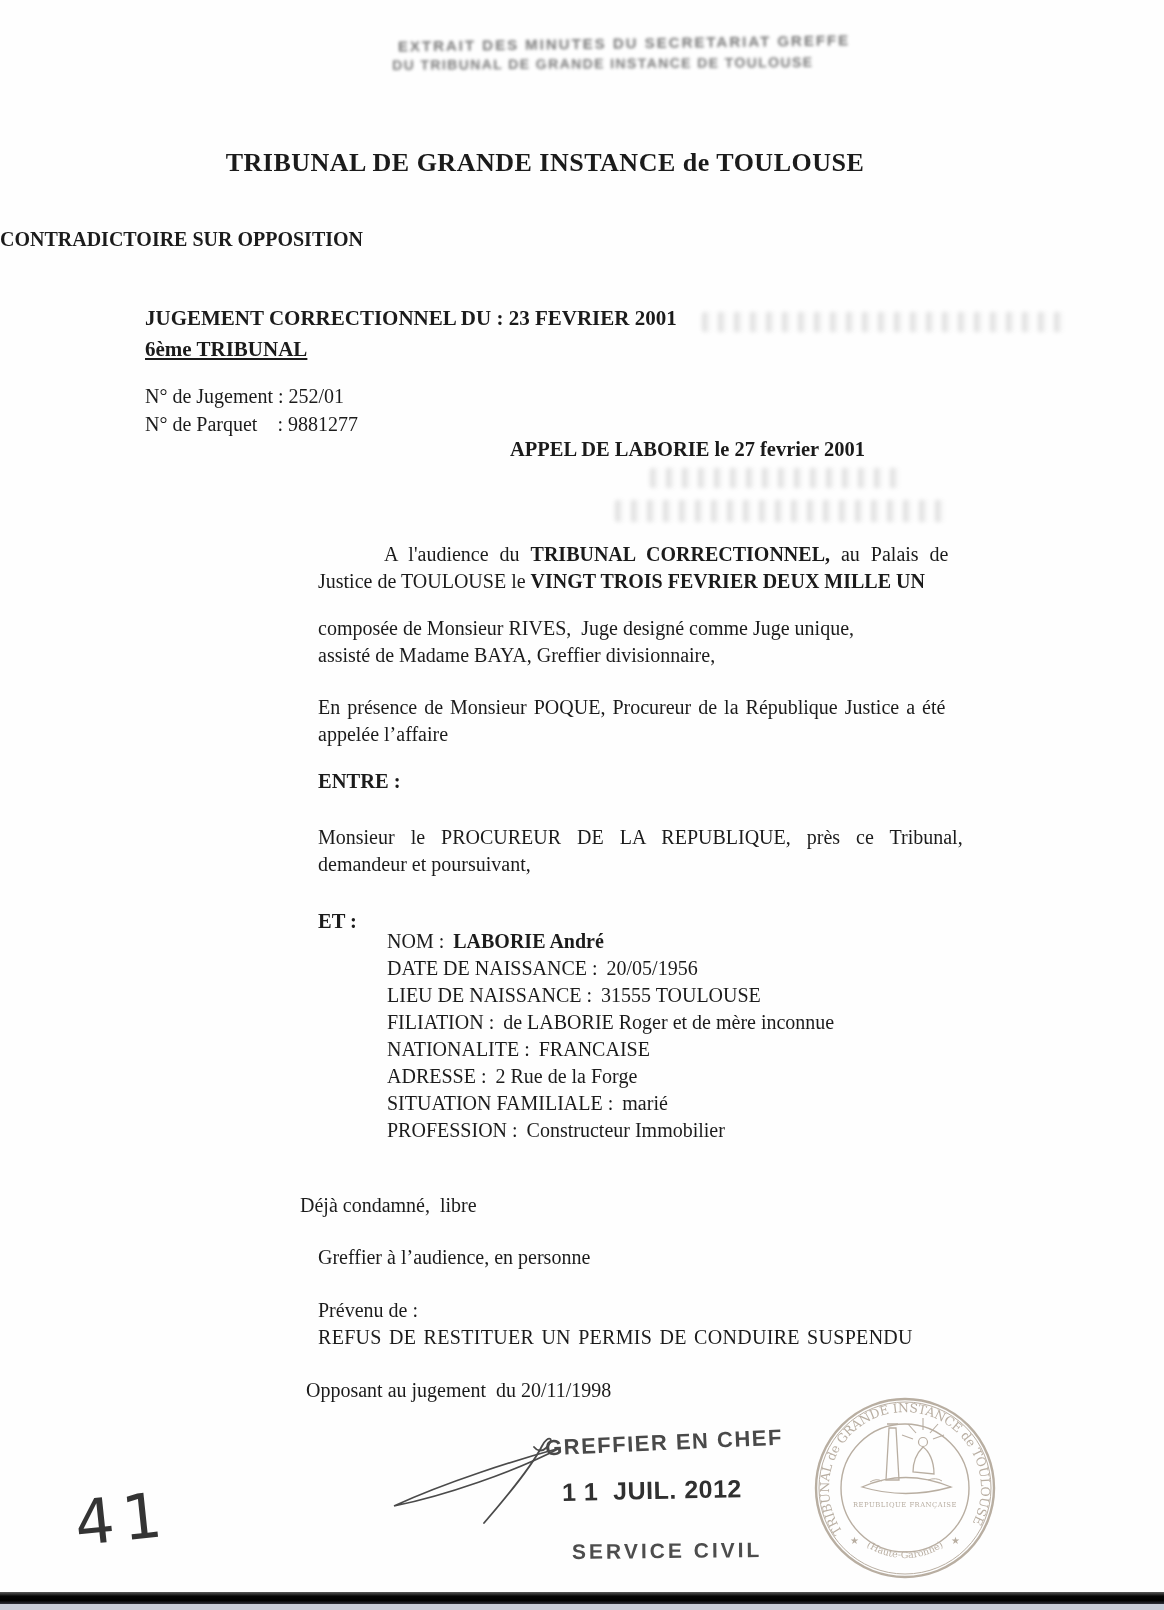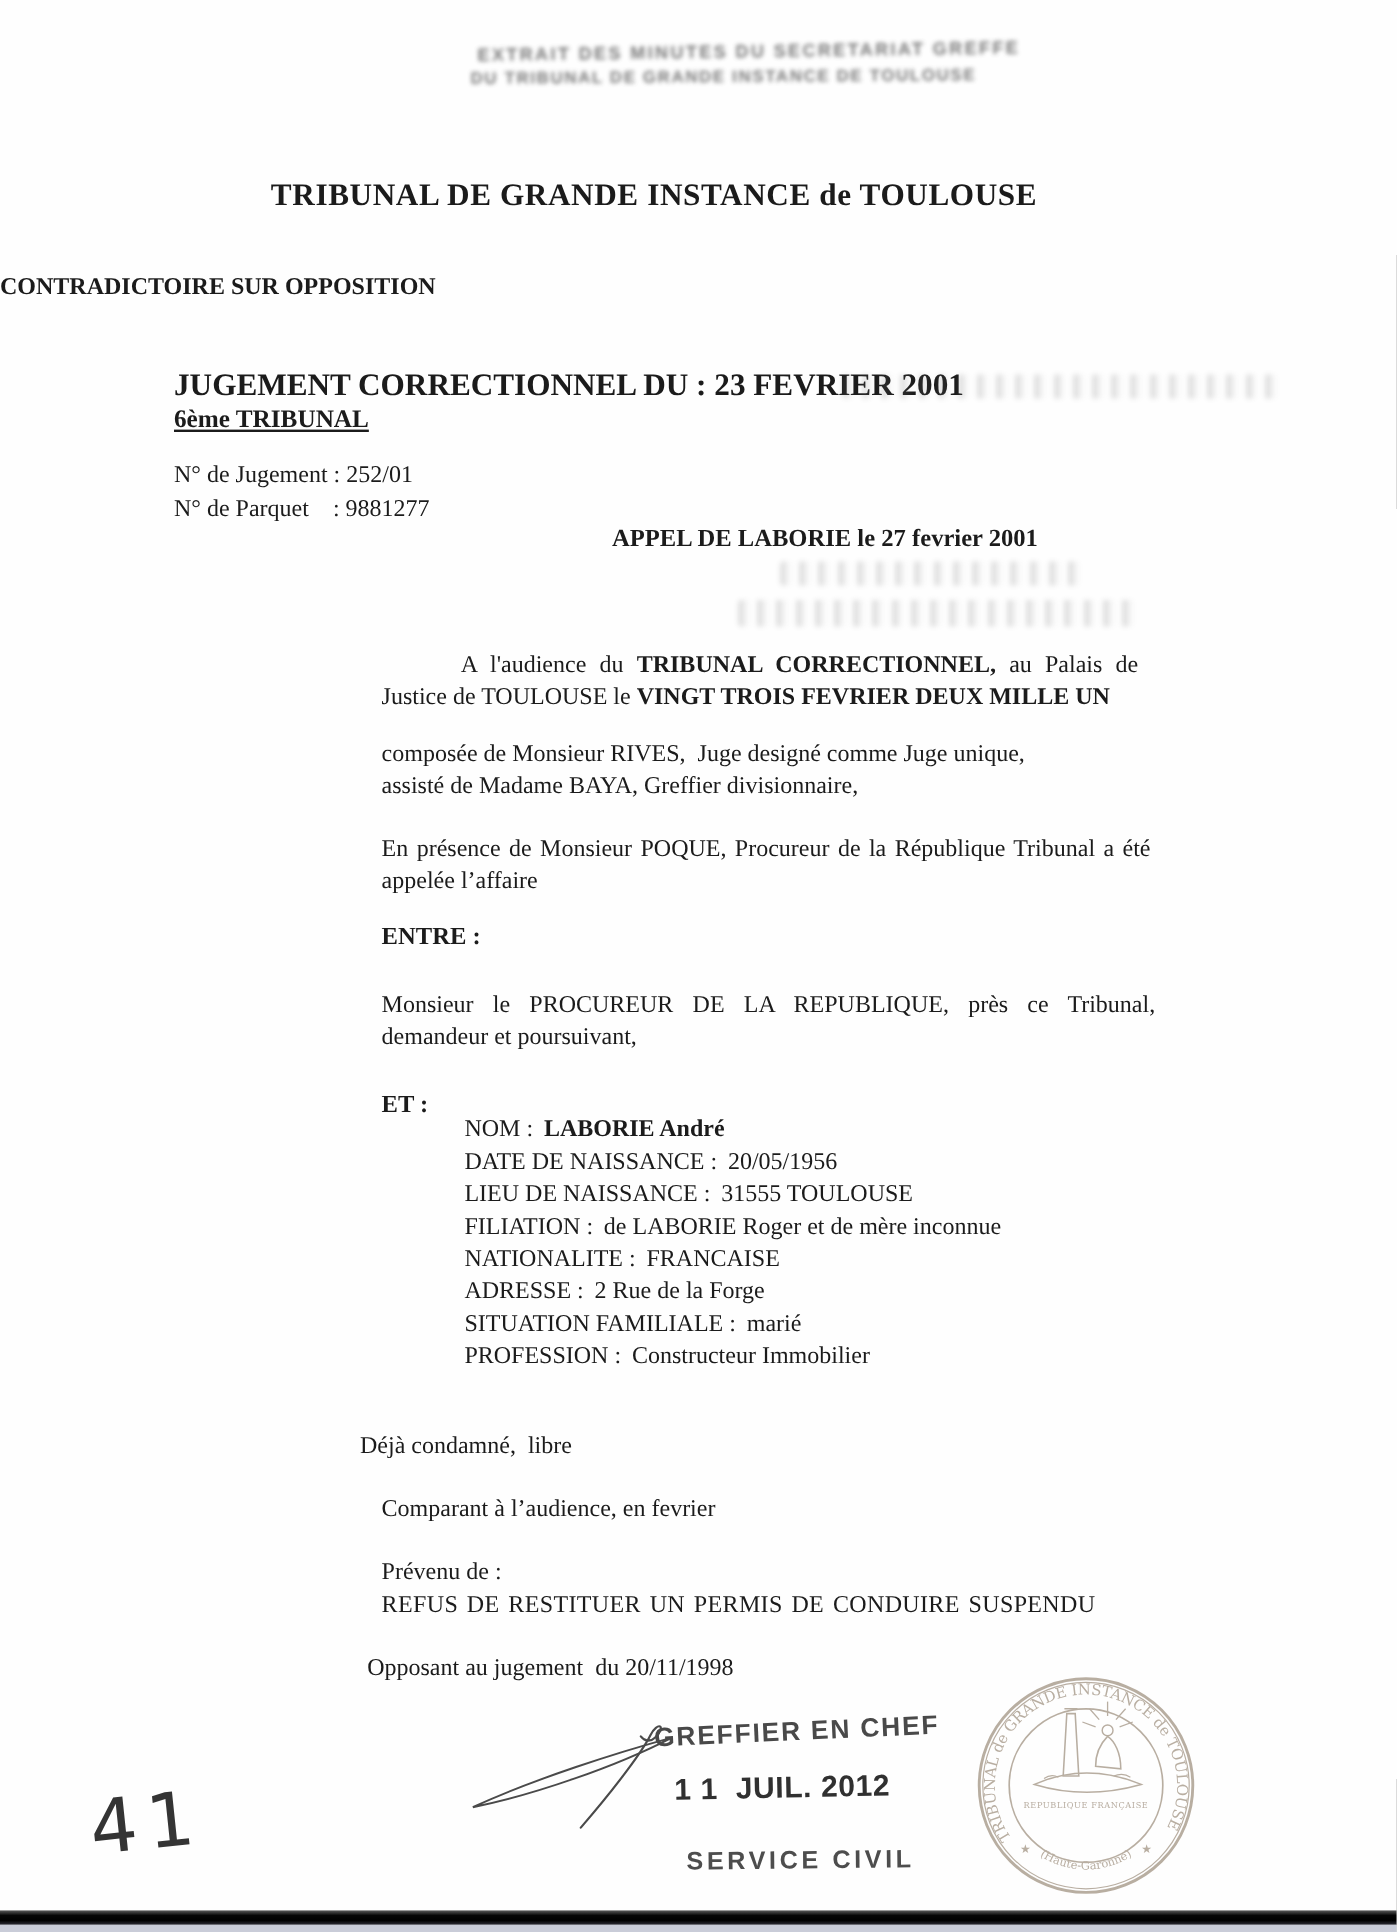--- a/index.html
+++ b/index.html
@@ -27,21 +27,21 @@
     transform:rotate(-0.8deg);
   }
   .stamp-top .l1{font-size:15px;letter-spacing:2px;white-space:pre;}
   .stamp-top .l2{font-size:14px;letter-spacing:1.4px;white-space:pre;margin-top:4px;transform:translateX(-6px) rotate(.4deg);}
 
   .title-wrap{left:0;top:148px;width:1090px;text-align:center;}
   .title{font-size:26px;font-weight:bold;letter-spacing:.5px;}
   .subtitle-wrap{left:0;top:228px;width:1094px;text-align:left;}
   .subtitle{font-size:20px;font-weight:bold;}
 
-  .jug-line{left:145px;top:306px;font-size:26px;}
+  .jug-line{left:145px;top:306px;font-size:21px;}
   .chamber{left:145px;top:337px;font-size:21px;}
   .njug{left:145px;top:383px;}
   .nparq{left:145px;top:411px;}
   .appel{left:510px;top:438px;font-size:20.5px;}
 
   
   .ghost{
     background:repeating-linear-gradient(90deg, rgba(110,110,110,.45) 0 5px, rgba(150,150,150,.15) 5px 9px, transparent 9px 16px);
     filter:blur(2.2px);opacity:.45;border-radius:3px;
   }
@@ -117,21 +117,21 @@
     <div class="line i ws6"><span>A l'audience du </span><span class="b">TRIBUNAL CORRECTIONNEL,</span><span> au Palais de</span></div>
     <div class="line"><span>Justice de TOULOUSE le </span><span class="b">VINGT TROIS FEVRIER DEUX MILLE UN</span></div>
   </div>
 
   <div class="abs p-compo doc">
     <div class="line">composée de Monsieur RIVES,  Juge designé comme Juge unique,</div>
     <div class="line">assisté de Madame BAYA, Greffier divisionnaire,</div>
   </div>
 
   <div class="abs p-presence doc">
-    <div class="line ws2">En présence de Monsieur POQUE, Procureur de la République Tribunal a été</div>
+    <div class="line ws2">En présence de Monsieur POQUE, Procureur de la République Justice a été</div>
     <div class="line">appelée l’affaire</div>
   </div>
 
   <div class="abs entre line b">ENTRE :</div>
 
   <div class="abs p-procureur doc">
     <div class="line ws11">Monsieur le PROCUREUR DE LA REPUBLIQUE, près ce Tribunal,</div>
     <div class="line">demandeur et poursuivant,</div>
   </div>
 
@@ -142,21 +142,21 @@
     <div class="row line"><span>DATE DE NAISSANCE :</span><span class="val">20/05/1956</span></div>
     <div class="row line"><span>LIEU DE NAISSANCE :</span><span class="val">31555 TOULOUSE</span></div>
     <div class="row line"><span>FILIATION :</span><span class="val">de LABORIE Roger et de mère inconnue</span></div>
     <div class="row line"><span>NATIONALITE :</span><span class="val">FRANCAISE</span></div>
     <div class="row line"><span>ADRESSE :</span><span class="val">2 Rue de la Forge</span></div>
     <div class="row line"><span>SITUATION FAMILIALE :</span><span class="val">marié</span></div>
     <div class="row line"><span>PROFESSION :</span><span class="val">Constructeur Immobilier</span></div>
   </div>
 
   <div class="abs deja line doc">Déjà condamné,  libre</div>
-  <div class="abs comparant line doc">Comparant à l’audience, en fevrier</div>
+  <div class="abs comparant line doc">Greffier à l’audience, en personne</div>
   <div class="abs prevenu line doc">Prévenu de :</div>
   <div class="abs refus line doc ws2">REFUS DE RESTITUER UN PERMIS DE CONDUIRE SUSPENDU</div>
   <div class="abs opposant line doc">Opposant au jugement  du 20/11/1998</div>
 
   <div class="abs st st-greffier">GREFFIER EN CHEF</div>
   <div class="abs st st-date">1 1  JUIL. 2012</div>
   <div class="abs st st-service">SERVICE CIVIL</div>
 
   <svg class="abs sig" width="185" height="100" viewBox="0 0 185 100">
     <path d="M6,80 C58,56 128,34 172,22 C126,46 56,70 6,80" stroke-width="1.6"></path>

